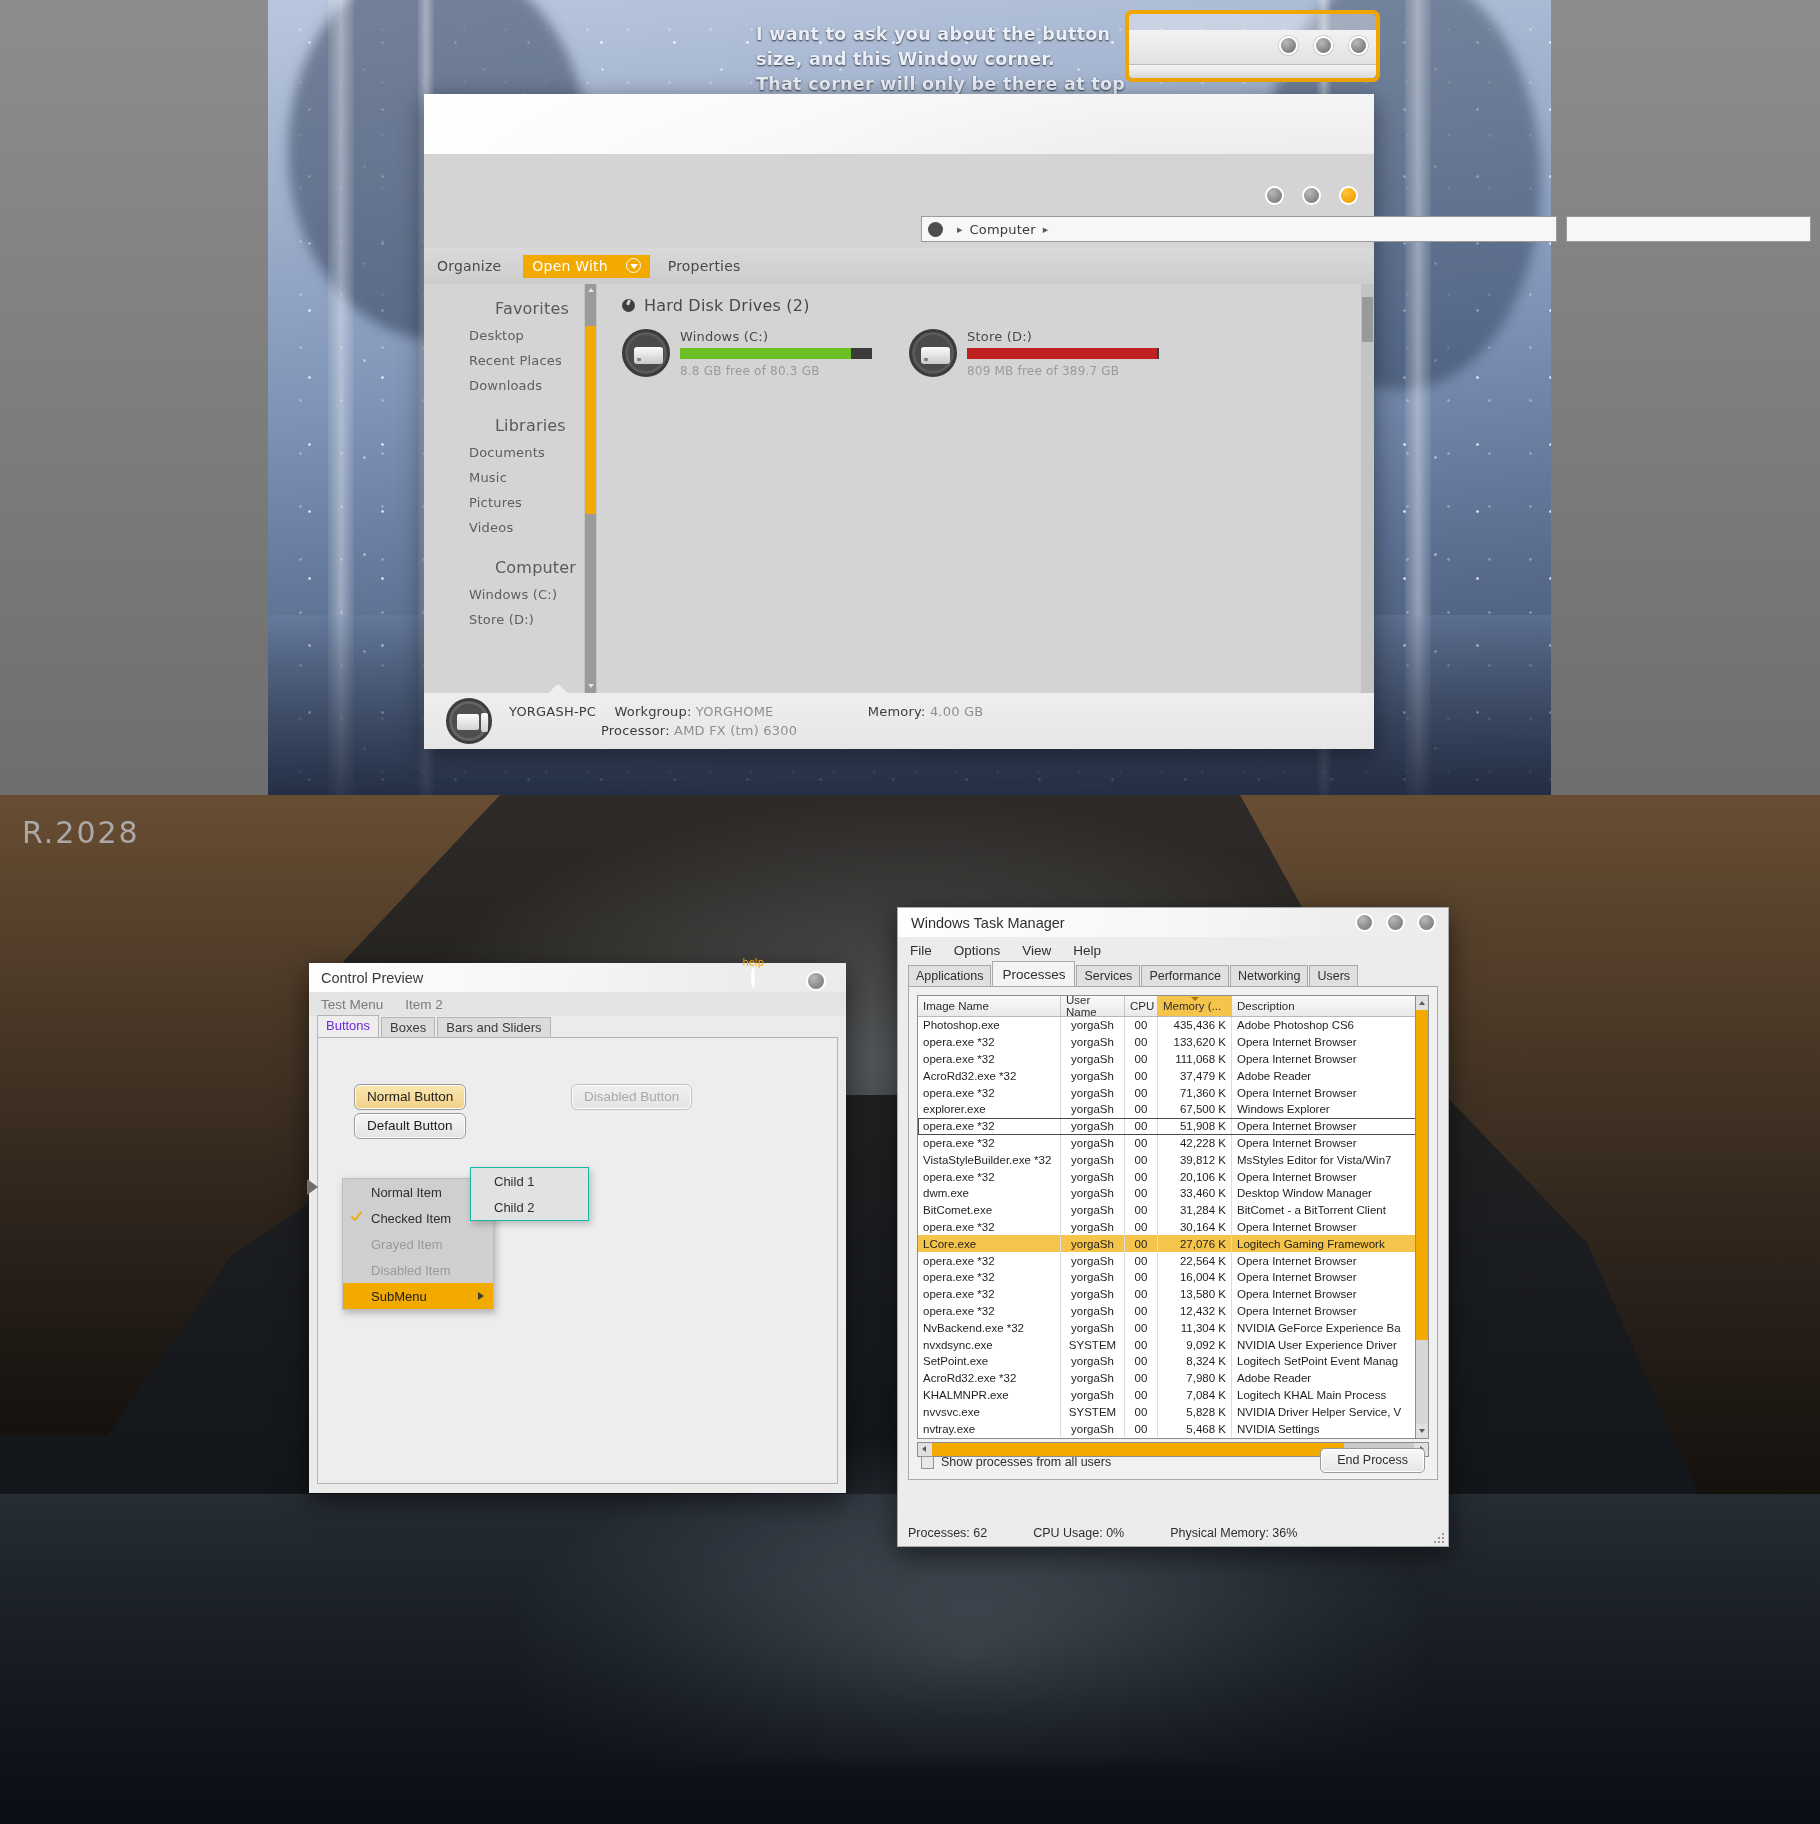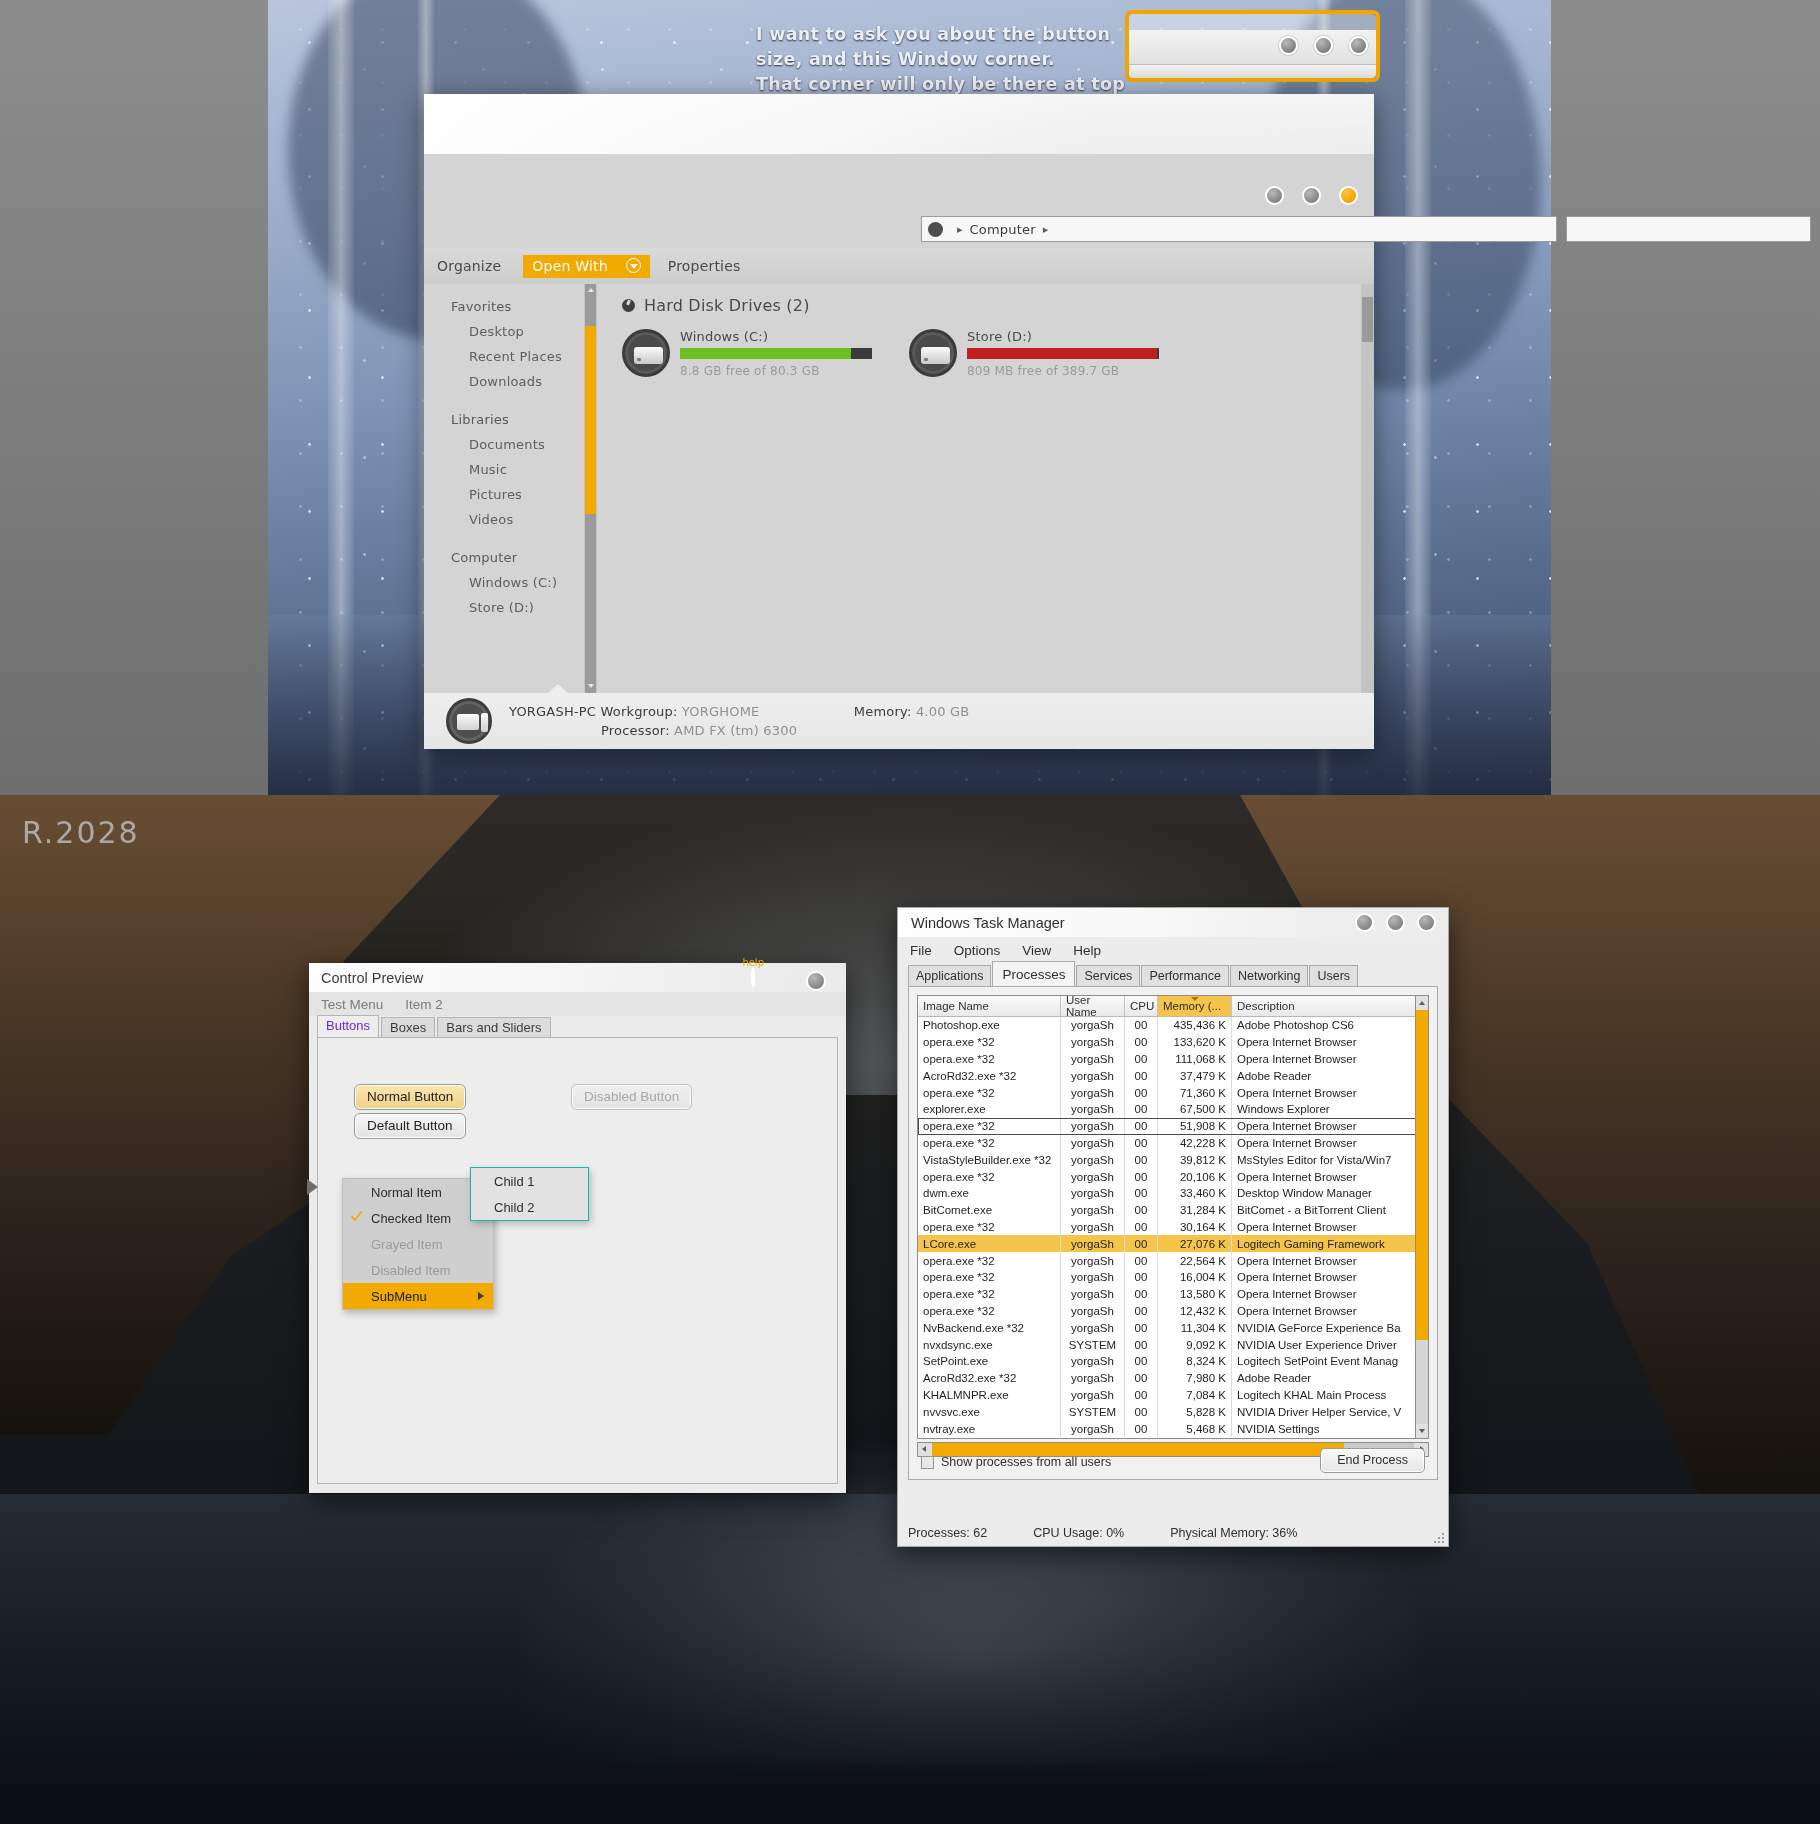--- a/index.html
+++ b/index.html
@@ -77,21 +77,21 @@
     background:linear-gradient(180deg,#d9d9d9,#cdcdcd); display:flex; align-items:center; padding-left:13px; }
   .tb-item{ font-family:"DejaVu Sans", sans-serif; font-size:14px; color:#4a4a4a; letter-spacing:.2px; margin-right:22px; }
   #tb-openwith{ background:#f2a900; color:#ffffff; padding:3px 9px 4px 9px; display:flex; align-items:center; gap:18px;
     font-family:"DejaVu Sans", sans-serif; font-size:14px; letter-spacing:.2px; }
   .ow-caret{ width:15px; height:15px; border-radius:50%; border:1.6px solid #fff; position:relative; }
   .ow-caret::after{ content:""; position:absolute; left:3.5px; top:5px; border-left:4px solid transparent;
     border-right:4px solid transparent; border-top:5px solid #fff; }
 
   #ex-body{ position:absolute; left:0; top:190px; right:0; bottom:56px; background:#d4d4d4; }
   #ex-nav{ position:absolute; left:0; top:0; width:158px; bottom:0; padding-top:10px; }
-  .nav-head{ font-family:"DejaVu Sans", sans-serif; font-size:13px; color:#5a5a5a; padding:5px 0 5px 27px; letter-spacing:.2px; }
+  .nav-head{ font-family:"DejaVu Sans", sans-serif; font-size:16px; color:#5a5a5a; padding:5px 0 5px 27px; letter-spacing:.2px;margin-left:44px; }
   .nav-sub{ font-family:"DejaVu Sans", sans-serif; font-size:13px; color:#5e5e5e; padding:5px 0 5px 45px; letter-spacing:.2px; }
   .nav-gap{ height:13px; }
   #ex-navscroll{ position:absolute; left:160px; top:0; width:13px; bottom:0; background:#c4c4c4; }
   .nsc-up, .nsc-dn{ position:absolute; left:1px; width:11px; height:13px; background:#9a9a9a; }
   .nsc-up{ top:0; } .nsc-dn{ bottom:0; }
   .nsc-up::after{ content:""; position:absolute; left:2.5px; top:4px; border-left:3px solid transparent;
     border-right:3px solid transparent; border-bottom:4px solid #e4e4e4; }
   .nsc-dn::after{ content:""; position:absolute; left:2.5px; top:4px; border-left:3px solid transparent;
     border-right:3px solid transparent; border-top:4px solid #e4e4e4; }
   #nsc-thumb{ position:absolute; left:1px; top:42px; width:11px; height:188px; background:#f2a900; }
@@ -388,21 +388,21 @@
 
     <div id="ex-status">
       <div id="ex-status-arrow"></div>
       <div id="pc-icon">
         <div class="mon"></div>
         <div class="tower"></div>
       </div>
       <div>
         <div class="st-row" style="margin-bottom:4px;">
           <span class="st-k">YORGASH-PC</span>
-          <span class="st-k" style="">Workgroup:</span>
+          <span class="st-k" style="margin-left:14px;">Workgroup:</span>
           <span class="st-v">YORGHOME</span>
           <span class="st-k" style="margin-left:90px;">Memory:</span>
           <span class="st-v">4.00 GB</span>
         </div>
         <div class="st-row" style="padding-left:92px;">
           <span class="st-k">Processor:</span>
           <span class="st-v">AMD FX (tm) 6300</span>
         </div>
       </div>
     </div>

